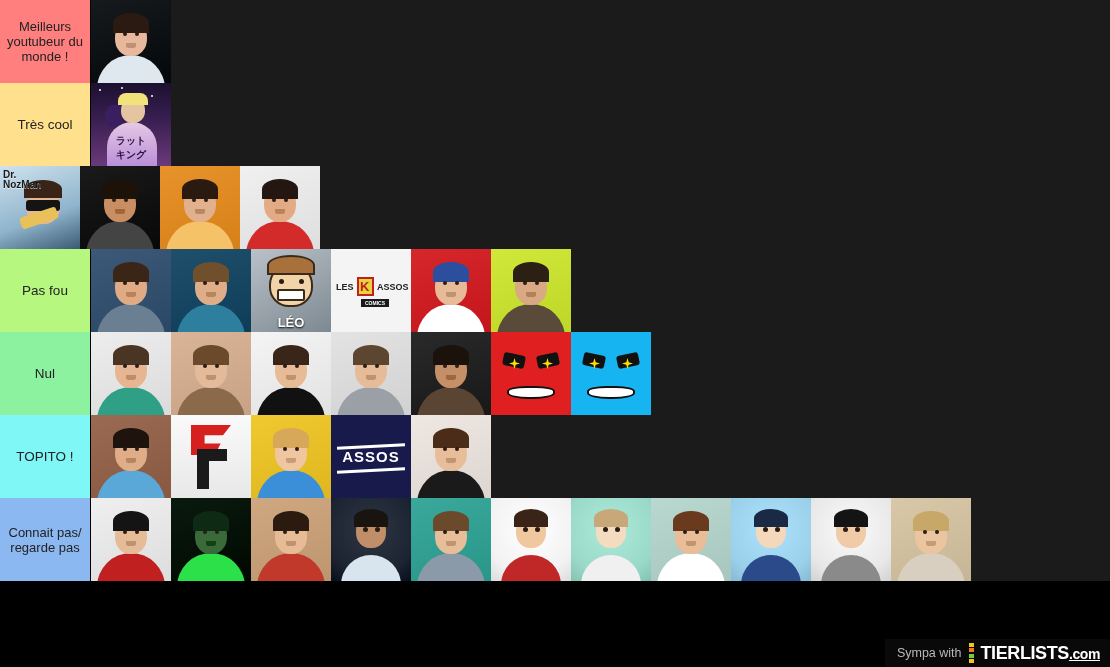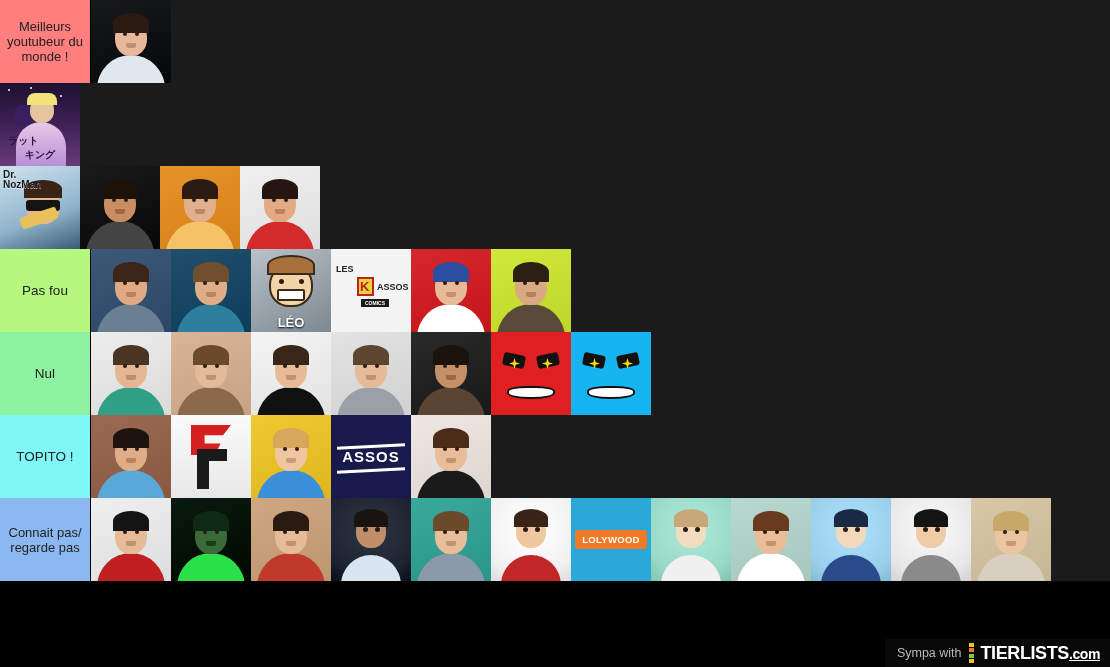--- a/index.html
+++ b/index.html
@@ -134,32 +134,33 @@
     <div class="head" style="left:24px;top:18px;width:32px;height:38px;background:#e8b89c;"></div>
     <div class="hair" style="left:22px;top:13px;width:36px;height:20px;background:#2a1a12;"></div>
     <div class="eye" style="left:32px;top:32px;width:4px;height:4px;"></div>
     <div class="eye" style="left:44px;top:32px;width:4px;height:4px;"></div>
     <div class="mouth" style="left:35px;top:43px;width:10px;height:5px;background:rgb(192,144,116);"></div>
           </div>
         </div>
       </div>
     </div>
     <div class="tier-row">
+      <div class="tier-label" style="background: rgb(255, 224, 140);">Très cool</div>
       <div class="tier-items">
         <div class="thumb">
           <div class="art">
     <div class="bg" style="background:linear-gradient(180deg,#1c1030 0%,#3a1f52 45%,#6a3a7a 100%);"></div>
     <div style="position:absolute;left:8px;top:6px;width:2px;height:2px;background:#fff;border-radius:50%;"></div>
     <div style="position:absolute;left:60px;top:12px;width:2px;height:2px;background:#fff;border-radius:50%;"></div>
     <div style="position:absolute;left:30px;top:4px;width:2px;height:2px;background:#fff;border-radius:50%;"></div>
     <div class="body" style="left:16px;right:14px;bottom:0;height:44px;background:linear-gradient(180deg,#e6c9e6,#b98fd8);"></div>
     <div class="head" style="left:30px;top:14px;width:24px;height:26px;background:#e5c5a0;"></div>
     <div style="position:absolute;left:27px;top:10px;width:30px;height:12px;background:#f2e27a;border-radius:8px 8px 0 0;"></div>
     <div style="position:absolute;left:14px;top:22px;width:16px;height:22px;background:#3a1f60;border-radius:50% 10% 50% 50%;"></div>
-    <div style="position:absolute;left:8px;bottom:18px;right:8px;color:#2a1040;
+    <div style="position:absolute;left:8px;bottom:18px;right:8px;text-align:center;color:#2a1040;
          font:700 10px 'DejaVu Sans',sans-serif;">ラット</div>
     <div style="position:absolute;left:8px;bottom:4px;right:8px;text-align:center;color:#2a1040;
          font:700 10px 'DejaVu Sans',sans-serif;">キング</div>
           </div>
         </div>
       </div>
     </div>
     <div class="tier-row">
       <div class="tier-items">
         <div class="thumb">
@@ -244,21 +245,21 @@
     <div style="position:absolute;left:26px;top:40px;width:28px;height:12px;background:#fff;
          border:2px solid #3a2a1a;border-radius:2px;"></div>
     <div style="position:absolute;left:0;right:0;bottom:2px;text-align:center;color:#fff;
          font:900 13px 'Liberation Sans',sans-serif;text-shadow:0 1px 2px #000;">LÉO</div>
           </div>
         </div>
         <div class="thumb">
           <div class="art">
             <div class="bg" style="background:#f2f2f2;"></div>
             <div class="bg" style="background:#f4f4f4;"></div>
-             <div style="position:absolute;left:5px;top:15px;font:900 9px 'Liberation Sans',sans-serif;color:#222;">LES</div>
+             <div style="position:absolute;left:5px;top:33px;font:900 9px 'Liberation Sans',sans-serif;color:#222;">LES</div>
              <div style="position:absolute;left:26px;top:28px;width:17px;height:19px;background:#e8d43a;border:2px solid #c02020;"></div>
              <div style="position:absolute;left:29px;top:30px;font:900 13px 'Liberation Sans',sans-serif;color:#c02020;">K</div>
              <div style="position:absolute;left:46px;top:33px;font:900 9px 'Liberation Sans',sans-serif;color:#222;">ASSOS</div>
              <div style="position:absolute;left:30px;top:50px;background:#1a1a1a;color:#fff;font:700 5px 'Liberation Sans',sans-serif;padding:1px 4px;">COMICS</div>
           </div>
         </div>
         <div class="thumb">
           <div class="art">
     <div class="bg" style="background:linear-gradient(160deg, #d6282c 0%, rgb(196,22,26) 100%);"></div>
     <div class="body" style="left:6px;right:6px;bottom:-6px;height:34px;background:#ffffff;"></div>
@@ -490,27 +491,20 @@
     <div class="bg" style="background:radial-gradient(circle at 50% 38%, rgb(255,255,255) 0%, #f2f2f2 70%, rgb(220,220,220) 100%);"></div>
     <div class="body" style="left:10px;right:10px;bottom:-4px;height:30px;background:#c02828;"></div>
     <div class="head" style="left:25px;top:16px;width:30px;height:34px;background:#f0c8a0;"></div>
     <div class="hair" style="left:23px;top:11px;width:34px;height:18px;background:#3a2418;"></div>
     <div class="eye" style="left:32px;top:29px;width:5px;height:5px;"></div>
     <div class="eye" style="left:44px;top:29px;width:5px;height:5px;"></div>
           </div>
         </div>
         <div class="thumb">
           <div class="art">
-            <div class="bg" style="background:#2aa8d8;"></div>
-            <div style="position:absolute;left:4px;right:4px;top:32px;height:19px;background:#f07a28;border-radius:2px;"></div>
-             <div class="logo-text" style="color:#fff;font-size:9.5px;letter-spacing:0.3px;">LOLYWOOD</div>
-          </div>
-        </div>
-        <div class="thumb">
-          <div class="art">
     <div class="bg" style="background:radial-gradient(circle at 50% 38%, rgb(172,234,218) 0%, #9ad8c8 70%, rgb(132,194,178) 100%);"></div>
     <div class="body" style="left:10px;right:10px;bottom:-4px;height:30px;background:#f0f0f0;"></div>
     <div class="head" style="left:25px;top:16px;width:30px;height:34px;background:#f3dcc0;"></div>
     <div class="hair" style="left:23px;top:11px;width:34px;height:18px;background:#c8a878;"></div>
     <div class="eye" style="left:32px;top:29px;width:5px;height:5px;"></div>
     <div class="eye" style="left:44px;top:29px;width:5px;height:5px;"></div>
           </div>
         </div>
         <div class="thumb">
           <div class="art">

